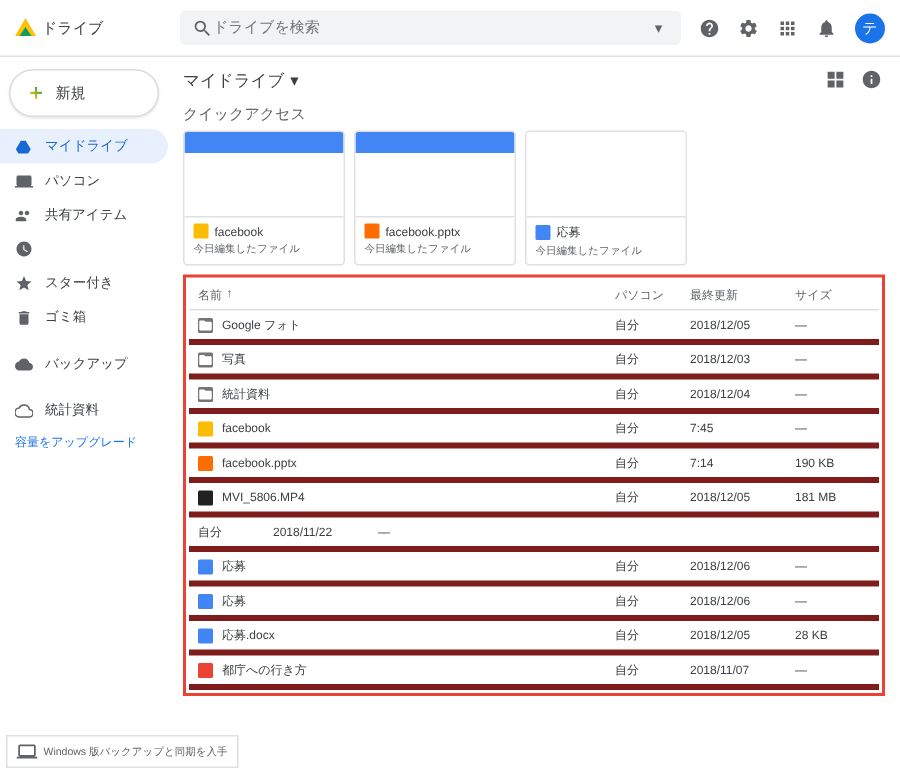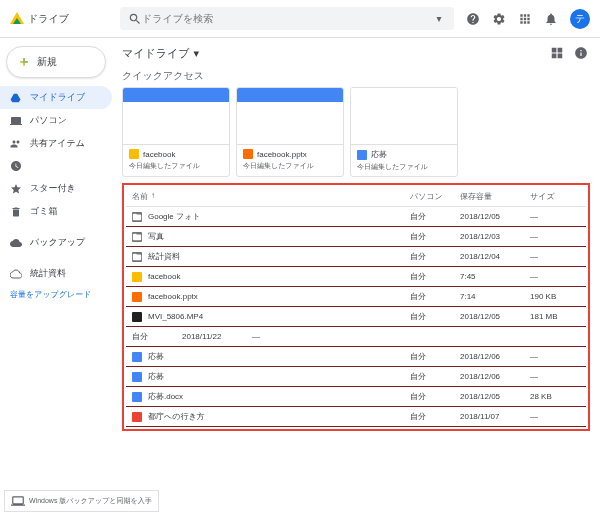--- a/index.html
+++ b/index.html
@@ -41,21 +41,21 @@
 .f-green{background:#0f9d58}
 .f-red{background:#ea4335}
 .f-dark{background:#212121}
 .f-gray{background:#757575}
 .table-wrap{border:2px solid #ea4335;padding:2px}
 .t-head{display:flex;padding:4px 6px;font-size:8px;color:#5f6368;border-bottom:1px solid #e0e0e0}
 .c-name{flex:1;display:flex;align-items:flex-start;gap:3px}
 .c-owner{width:50px}
 .c-mod{width:70px}
 .c-size{width:50px}
-.t-row{display:flex;align-items:center;padding:4px 6px;font-size:8px;color:#3c4043;border-bottom:1px solid #7f1d1d}
+.t-row{display:flex;align-items:center;padding:4px 6px;font-size:8px;color:#3c4043;border-bottom:4px solid #7f1d1d}
 .t-row .c-name{display:flex;align-items:center;gap:6px}
 .bottom-promo{position:absolute;bottom:4px;left:4px;display:flex;align-items:center;gap:4px;font-size:7px;color:#5f6368;border:1px solid #e0e0e0;padding:3px 6px;background:#fff}
 svg{width:100%;height:100%}
 </style>
 </head>
 <body>
 
 <div class="header">
   <div class="logo-sec">
     <div class="logo-tri"></div>
@@ -222,21 +222,21 @@
         </div>
       </div>
 
     <div class="table-wrap">
       <div class="t-head">
         <div class="c-name">
             <span>名前</span>
             <span>↑</span>
           </div>
         <div class="c-owner">パソコン</div>
-        <div class="c-mod">保存容量</div>
+        <div class="c-mod">最終更新</div>
         <div class="c-size">サイズ</div>
       </div>
       <div id="table-body">
           <div class="t-row">
             <div class="c-name">
               <span class="file-ic f-gray">
                 <svg viewBox="0 0 24 24" fill="currentColor">
                   <path d="M10 4H4c-1.1 0-2 .9-2 2v12c0 1.1.9 2 2 2h16c1.1 0 2-.9 2-2V8c0-1.1-.9-2-2-2h-8l-2-2z"></path>
                 </svg>
               </span>

